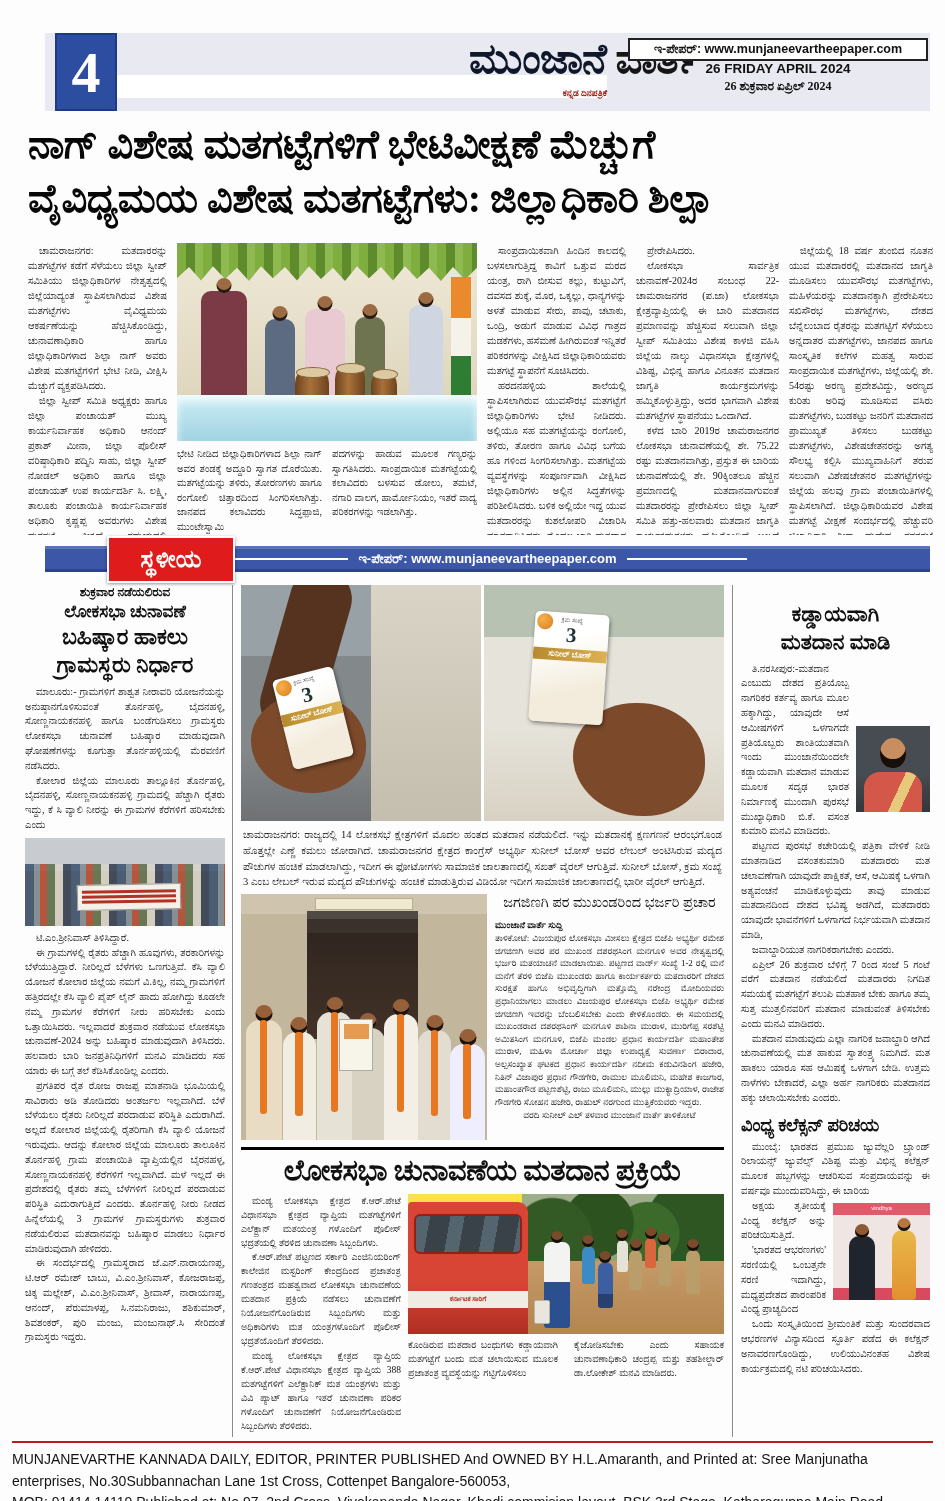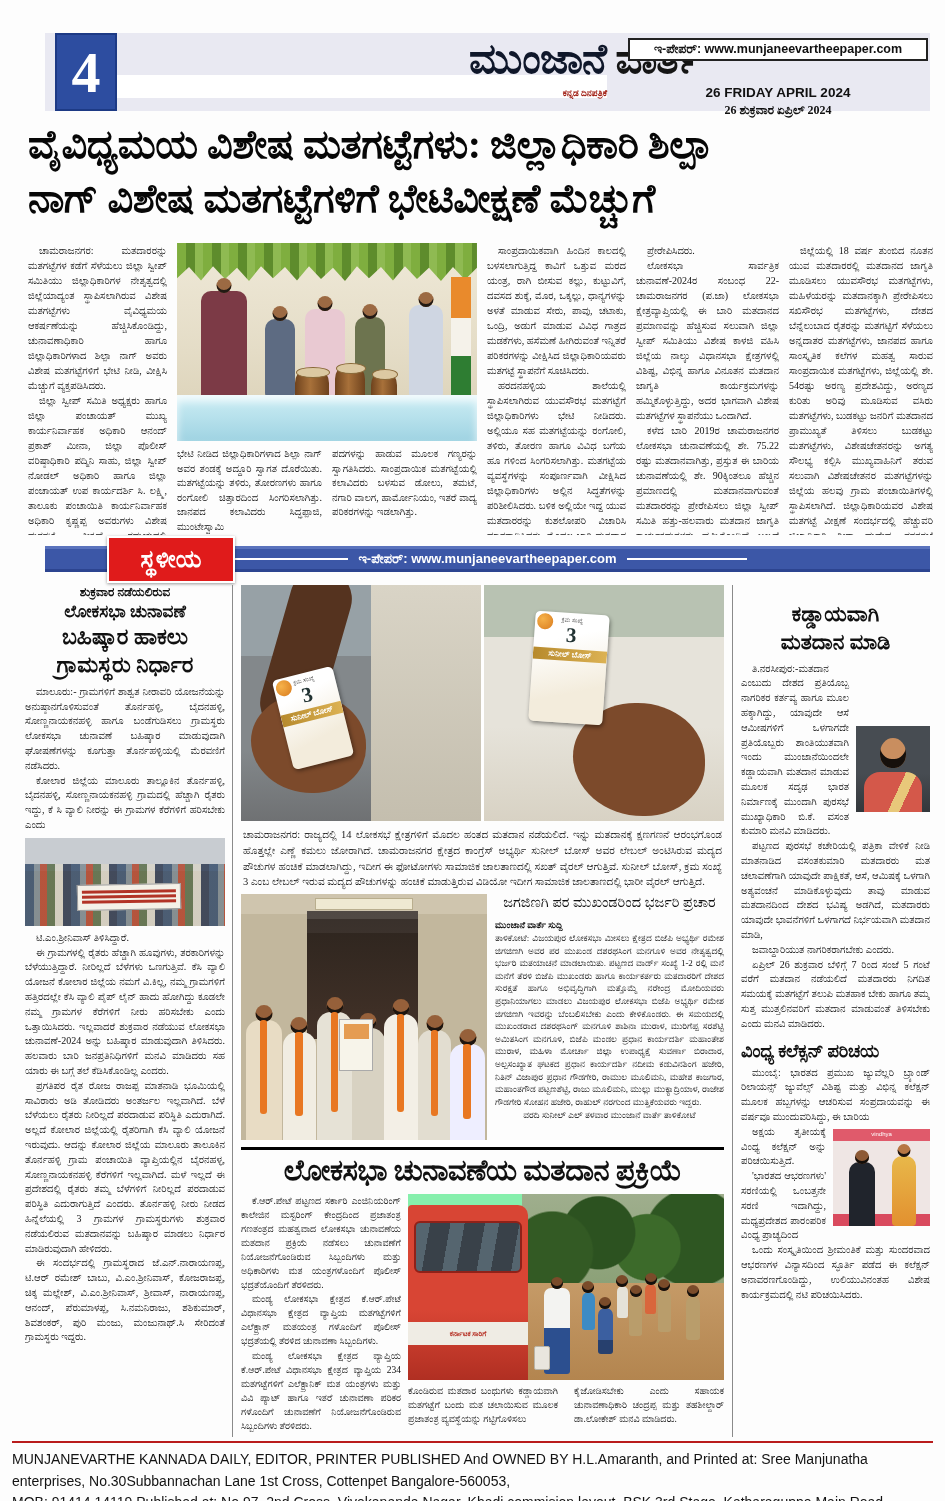--- a/index.html
+++ b/index.html
@@ -14,21 +14,21 @@
              border:2px solid #1d3a85; color:#fff; font-family:"Liberation Serif",serif; font-weight:bold;
              font-size:58px; display:flex; align-items:center; justify-content:center; }
   .masthead { position:absolute; left:340px; top:0; width:400px; text-align:center; }
   .masthead .main { font-size:42px; font-weight:bold; letter-spacing:-1px; line-height:1.25; }
   .masthead .red { color:#0f172a; }
   .masthead .blk { color:#151515; }
   .masthead .sub { font-size:9px; font-weight:bold; color:#a01c12; margin-top:2px; }
   .infobox { position:absolute; right:2px; top:5px; width:300px; text-align:center; }
   .epaper-box { border:2px solid #222; background:#fff; padding:2px 5px; font-size:12.5px; font-weight:bold;
                 font-family:"Liberation Sans",sans-serif; white-space:nowrap; }
-  .date-en { font-size:13.5px; font-weight:bold; font-family:"Liberation Sans",sans-serif; margin-top:24px; }
+  .date-en { font-size:13.5px; font-weight:bold; font-family:"Liberation Sans",sans-serif; margin-top:0; }
   .date-kn { font-size:12px; font-weight:bold; margin-top:3px; }
 
   
   .lead-hl { position:absolute; top:118px; left:28px; width:905px; font-weight:bold; color:#070707;
              font-size:40px; line-height:1.35; letter-spacing:-0.5px; }
 
   
   .lead-body { position:absolute; top:243px; left:28px; width:905px; height:292px; display:flex; gap:10px;
                font-size:10px; line-height:1.5; text-align:justify; overflow:hidden; }
   .lead-body p { text-indent:11px; }
@@ -125,21 +125,21 @@
   .ph-bjp .door { position:absolute; left:27%; top:7%; width:45%; height:52%; background:linear-gradient(180deg,#2c241e,#433228);
                   box-shadow:inset 0 8px 0 rgba(255,255,255,.12), inset 0 22px 0 rgba(255,255,255,.06); }
   .ph-bjp .sign { position:absolute; left:30%; top:1.5%; width:40%; height:5%; background:#efe9d2; border:1px solid #b9ae8e; }
   .bp { position:absolute; bottom:0; border-radius:14px 14px 0 0; }
   .bp::before { content:""; position:absolute; top:-15px; left:50%; transform:translateX(-50%); width:17px; height:17px;
                 border-radius:50%; background:#96603a; box-shadow:0 -4px 0 #1d150f inset; }
   .scarf { position:absolute; top:0; left:38%; width:22%; height:78%; background:#e87722; border-radius:3px; }
   .calendar { position:absolute; background:#f7f4ea; border:1px solid #aaa; }
   .calendar::before { content:""; position:absolute; top:8%; left:10%; width:80%; height:30%; background:#e0862c; opacity:.8; }
 
-  .ph-bus { height:186px; background:#86efac; }
+  .ph-bus { height:140px; background:#fde047; }
   .ph-bus .trees { position:absolute; right:0; top:0; width:64%; height:52%;
                    background:radial-gradient(circle at 15% 60%, #335a24 0 22%, transparent 23%),
                               radial-gradient(circle at 38% 40%, #2c5220 0 26%, transparent 27%),
                               radial-gradient(circle at 62% 55%, #3c6a2a 0 24%, transparent 25%),
                               radial-gradient(circle at 85% 45%, #2e5622 0 27%, transparent 28%),
                               linear-gradient(180deg,#9fae8d,#8aa076); }
   .ph-bus .ground { position:absolute; right:0; bottom:0; width:64%; height:52%; background:linear-gradient(180deg,#c59a67,#b3854f); }
   .bus { position:absolute; left:0; top:6%; width:38%; height:94%; background:linear-gradient(180deg,#d84534 0 60%,#b02f22 100%); border-radius:4px 10px 0 0; }
   .bus .win { position:absolute; top:9%; left:5%; right:5%; height:30%; border-radius:6px;
               background:repeating-linear-gradient(100deg,#55656f 0 14px,#394149 14px 34px); border:2px solid #8f2119; }
@@ -189,22 +189,22 @@
       <div class="sub">ಕನ್ನಡ ದಿನಪತ್ರಿಕೆ</div>
     </div>
     <div class="infobox">
       <div class="epaper-box">ಇ-ಪೇಪರ್: www.munjaneevartheepaper.com</div>
       <div class="date-en">26 FRIDAY APRIL 2024</div>
       <div class="date-kn">26 ಶುಕ್ರವಾರ ಏಪ್ರಿಲ್ 2024</div>
     </div>
   </div>
 
   <div class="lead-hl">
+    <div>ನಾಗ್ ವಿಶೇಷ ಮತಗಟ್ಟೆಗಳಿಗೆ ಭೇಟಿವೀಕ್ಷಣೆ ಮೆಚ್ಚುಗೆ</div>
     <div>ವೈವಿಧ್ಯಮಯ ವಿಶೇಷ ಮತಗಟ್ಟೆಗಳು: ಜಿಲ್ಲಾಧಿಕಾರಿ ಶಿಲ್ಪಾ</div>
-    <div>ನಾಗ್ ವಿಶೇಷ ಮತಗಟ್ಟೆಗಳಿಗೆ ಭೇಟಿವೀಕ್ಷಣೆ ಮೆಚ್ಚುಗೆ</div>
   </div>
 
   <div class="lead-body">
     <div class="colA">
       <p>ಚಾಮರಾಜನಗರ: ಮತದಾರರನ್ನು ಮತಗಟ್ಟೆಗಳ ಕಡೆಗೆ ಸೆಳೆಯಲು ಜಿಲ್ಲಾ ಸ್ವೀಪ್ ಸಮಿತಿಯು ಜಿಲ್ಲಾಧಿಕಾರಿಗಳ ನೇತೃತ್ವದಲ್ಲಿ ಜಿಲ್ಲೆಯಾದ್ಯಂತ ಸ್ಥಾಪಿಸಲಾಗಿರುವ ವಿಶೇಷ ಮತಗಟ್ಟೆಗಳು ವೈವಿಧ್ಯಮಯ ಆಕರ್ಷಣೆಯನ್ನು ಹೆಚ್ಚಿಸಿಕೊಂಡಿದ್ದು, ಚುನಾವಣಾಧಿಕಾರಿ ಹಾಗೂ ಜಿಲ್ಲಾಧಿಕಾರಿಗಳಾದ ಶಿಲ್ಪಾ ನಾಗ್ ಅವರು ವಿಶೇಷ ಮತಗಟ್ಟೆಗಳಿಗೆ ಭೇಟಿ ನೀಡಿ, ವೀಕ್ಷಿಸಿ ಮೆಚ್ಚುಗೆ ವ್ಯಕ್ತಪಡಿಸಿದರು.</p>
       <p>ಜಿಲ್ಲಾ ಸ್ವೀಪ್ ಸಮಿತಿ ಅಧ್ಯಕ್ಷರು ಹಾಗೂ ಜಿಲ್ಲಾ ಪಂಚಾಯತ್ ಮುಖ್ಯ ಕಾರ್ಯನಿರ್ವಾಹಕ ಅಧಿಕಾರಿ ಆನಂದ್ ಪ್ರಕಾಶ್ ಮೀನಾ, ಜಿಲ್ಲಾ ಪೊಲೀಸ್ ವರಿಷ್ಠಾಧಿಕಾರಿ ಪದ್ಮಿನಿ ಸಾಹು, ಜಿಲ್ಲಾ ಸ್ವೀಪ್ ನೋಡಲ್ ಅಧಿಕಾರಿ ಹಾಗೂ ಜಿಲ್ಲಾ ಪಂಚಾಯತ್ ಉಪ ಕಾರ್ಯದರ್ಶಿ ಸಿ. ಲಕ್ಷ್ಮಿ, ತಾಲೂಕು ಪಂಚಾಯಿತಿ ಕಾರ್ಯನಿರ್ವಾಹಕ ಅಧಿಕಾರಿ ಕೃಷ್ಣಪ್ಪ ಅವರುಗಳು ವಿಶೇಷ ಮತಗಟ್ಟೆ ವೀಕ್ಷಣೆ ಸಮಯದಲ್ಲಿ ಜಿಲ್ಲಾಧಿಕಾರಿಗಳಿಗೆ ಸಾಥ್ ನೀಡಿದರು.</p>
 
     </div>
     <div class="photoblock">
       <div class="photo ph-top">
@@ -327,23 +327,23 @@
           <p>ತಾಳಿಕೋಟೆ: ವಿಜಯಪುರ ಲೋಕಸ‍ಭಾ ಮೀಸಲು ಕ್ಷೇತ್ರದ ಬಿಜೆಪಿ ಅಭ್ಯರ್ಥಿ ರಮೇಶ ಜಿಗಜಿಣಗಿ ಅವರ ಪರ ಮುಖಂಡ ದಶರಥಸಿಂಗ ಮನಗೂಳಿ ಅವರ ನೇತೃತ್ವದಲ್ಲಿ ಭರ್ಜರಿ ಮತಯಾಚನೆ ಮಾಡಲಾಯಿತು. ಪಟ್ಟಣದ ವಾರ್ಡ್ ಸಂಖ್ಯೆ 1-2 ರಲ್ಲಿ ಮನೆ ಮನೆಗೆ ತೆರಳಿ ಬಿಜೆಪಿ ಮುಖಂಡರು ಹಾಗೂ ಕಾರ್ಯಕರ್ತರು ಮತದಾರರಿಗೆ ದೇಶದ ಸುರಕ್ಷತೆ ಹಾಗೂ ಅಭಿವೃದ್ಧಿಗಾಗಿ ಮತ್ತೊಮ್ಮೆ ನರೇಂದ್ರ ಮೋದಿಯವರು ಪ್ರಧಾನಿಯಾಗಲು ಮಾಡಲು ವಿಜಯಪುರ ಲೋಕಸಭಾ ಬಿಜೆಪಿ ಅಭ್ಯರ್ಥಿ ರಮೇಶ ಜಿಗಜಿಣಗಿ ಇವರನ್ನು ಬೆಂಬಲಿಸಬೇಕು ಎಂದು ಕೇಳಿಕೊಂಡರು. ಈ ಸಮಯದಲ್ಲಿ ಮುಖಂಡರಾದ ದಶರಥಸಿಂಗ್ ಮನಗೂಳಿ ಶಾಶಿನಾ ಮುರಾಳ, ಮುರಿಗೆಪ್ಪ ಸರಶೆಟ್ಟಿ ಅಮಿತಸಿಂಗ ಮನಗೂಳಿ, ಬಿಜೆಪಿ ಮಂಡಲ ಪ್ರಧಾನ ಕಾರ್ಯದರ್ಶಿ ಮಹಾಂತೇಶ ಮುರಾಳ, ಮಹಿಳಾ ಮೋರ್ಚಾ ಜಿಲ್ಲಾ ಉಪಾಧ್ಯಕ್ಷೆ ಸುವರ್ಣಾ ಬಿರಾದಾರ, ಅಲ್ಪಸಂಖ್ಯಾತ ಘಟಕದ ಪ್ರಧಾನ ಕಾರ್ಯದರ್ಶಿ ನದೀಮ ಕಡುವಿನಶಿಂಗ ಹಜೇರಿ, ನಿತಿನ್ ವಿಜಾಪುರ ಪ್ರಧಾನ ಗೌಡಗೇರಿ, ರಾಮುಲ ಮೂಲಿಮನಿ, ಮಹೇಶ ಕಾಜಗಾರ, ಮಹಾಂತಗೌಡ ಪಟ್ಟಣಶೆಟ್ಟಿ, ರಾಜು ಮೂಲಿಮನಿ, ಮುಲ್ಲು ಮುಕ್ಯಾದ್ರಿಯಾಳ, ರಾಜೇಶ ಗೌಡಗೇರಿ ಸೋಹನ ಹಜೇರಿ, ರಾಹುಲ್ ನರಗುಂದ ಮುತ್ತಿಕೆಯವರು ಇದ್ದರು.</p>
           <div class="jig-sign">ವರದಿ ಸುನೀಲ್ ಎಲ್ ತಳವಾರ ಮುಂಜಾನೆ ವಾರ್ತೆ ತಾಳಿಕೋಟೆ</div>
         </div>
       </div>
 
       <div class="midrule"></div>
       <div class="poll-hl">ಲೋಕಸಭಾ ಚುನಾವಣೆಯ ಮತದಾನ ಪ್ರಕ್ರಿಯೆ</div>
 
       <div class="poll-row">
         <div class="poll-text">
+          <p>ಮಂಡ್ಯ ಲೋಕಸಭಾ ಕ್ಷೇತ್ರದ ಕೆ.ಆರ್.ಪೇಟೆ ವಿಧಾನಸಭಾ ಕ್ಷೇತ್ರದ ವ್ಯಾಪ್ತಿಯ ಮತಗಟ್ಟೆಗಳಿಗೆ ಎಲೆಕ್ಟ್ರಾನ್ ಮತಯಂತ್ರ ಗಳೊಂದಿಗೆ ಪೊಲೀಸ್ ಭದ್ರತೆಯಲ್ಲಿ ತೆರಳಿದ ಚುನಾವಣಾ ಸಿಬ್ಬಂದಿಗಳು.</p>
           <p>ಕೆ.ಆರ್.ಪೇಟೆ ಪಟ್ಟಣದ ಸರ್ಕಾರಿ ಎಂಜಿನಿಯರಿಂಗ್ ಕಾಲೇಜಿನ ಮಸ್ಟರಿಂಗ್ ಕೇಂದ್ರದಿಂದ ಪ್ರಜಾತಂತ್ರ ಗಣತಂತ್ರದ ಮಹತ್ವವಾದ ಲೋಕಸಭಾ ಚುನಾವಣೆಯ ಮತದಾನ ಪ್ರಕ್ರಿಯೆ ನಡೆಸಲು ಚುನಾವಣೆಗೆ ನಿಯೋಜನೆಗೊಂಡಿರುವ ಸಿಬ್ಬಂದಿಗಳು ಮತ್ತು ಅಧಿಕಾರಿಗಳು ಮತ ಯಂತ್ರಗಳೊಂದಿಗೆ ಪೊಲೀಸ್ ಭದ್ರತೆಯೊಂದಿಗೆ ತೆರಳಿದರು.</p>
-          <p>ಮಂಡ್ಯ ಲೋಕಸಭಾ ಕ್ಷೇತ್ರದ ಕೆ.ಆರ್.ಪೇಟೆ ವಿಧಾನಸಭಾ ಕ್ಷೇತ್ರದ ವ್ಯಾಪ್ತಿಯ ಮತಗಟ್ಟೆಗಳಿಗೆ ಎಲೆಕ್ಟ್ರಾನ್ ಮತಯಂತ್ರ ಗಳೊಂದಿಗೆ ಪೊಲೀಸ್ ಭದ್ರತೆಯಲ್ಲಿ ತೆರಳಿದ ಚುನಾವಣಾ ಸಿಬ್ಬಂದಿಗಳು.</p>
-          <p>ಮಂಡ್ಯ ಲೋಕಸಭಾ ಕ್ಷೇತ್ರದ ವ್ಯಾಪ್ತಿಯ ಕೆ.ಆರ್.ಪೇಟೆ ವಿಧಾನಸಭಾ ಕ್ಷೇತ್ರದ ವ್ಯಾಪ್ತಿಯ 234 ಮತಗಟ್ಟೆಗಳಿಗೆ ಎಲೆಕ್ಟ್ರಾನಿಕ್ ಮತ ಯಂತ್ರಗಳು ಮತ್ತು ವಿವಿ ಪ್ಯಾಟ್ ಹಾಗೂ ಇತರೆ ಚುನಾವಣಾ ಪರಿಕರ ಗಳೊಂದಿಗೆ ಚುನಾವಣೆಗೆ ನಿಯೋಜನೆಗೊಂಡಿರುವ ಸಿಬ್ಬಂದಿಗಳು ತೆರಳಿದರು.</p>
+          <p>ಮಂಡ್ಯ ಲೋಕಸಭಾ ಕ್ಷೇತ್ರದ ವ್ಯಾಪ್ತಿಯ ಕೆ.ಆರ್.ಪೇಟೆ ವಿಧಾನಸಭಾ ಕ್ಷೇತ್ರದ ವ್ಯಾಪ್ತಿಯ 388 ಮತಗಟ್ಟೆಗಳಿಗೆ ಎಲೆಕ್ಟ್ರಾನಿಕ್ ಮತ ಯಂತ್ರಗಳು ಮತ್ತು ವಿವಿ ಪ್ಯಾಟ್ ಹಾಗೂ ಇತರೆ ಚುನಾವಣಾ ಪರಿಕರ ಗಳೊಂದಿಗೆ ಚುನಾವಣೆಗೆ ನಿಯೋಜನೆಗೊಂಡಿರುವ ಸಿಬ್ಬಂದಿಗಳು ತೆರಳಿದರು.</p>
 
         </div>
         <div class="poll-photo-col">
           <div class="photo ph-bus">
             <div class="trees"></div>
             <div class="ground"></div>
             <div class="bus">
               <div class="win"></div>
               <div class="stripe">
                   <span>ಕರ್ನಾಟಕ ಸಾರಿಗೆ</span>
@@ -374,20 +374,21 @@
       </div>
       <div>
         <div class="portrait">
           <div class="head"></div>
           <div class="body"></div>
         </div>
         <p>ತಿ.ನರಸೀಪುರ:-ಮತದಾನ ಎಂಬುದು ದೇಶದ ಪ್ರತಿಯೊಬ್ಬ ನಾಗರಿಕರ ಕರ್ತವ್ಯ ಹಾಗೂ ಮೂಲ ಹಕ್ಕಾಗಿದ್ದು, ಯಾವುದೇ ಆಸೆ ಆಮೀಷಗಳಿಗೆ ಒಳಗಾಗದೇ ಪ್ರತಿಯೊಬ್ಬರು ಶಾಂತಿಯುತವಾಗಿ ಇಂದು ಮುಂಜಾನೆಯಿಂದಲೇ ಕಡ್ಡಾಯವಾಗಿ ಮತದಾನ ಮಾಡುವ ಮೂಲಕ ಸದೃಢ ಭಾರತ ನಿರ್ಮಾಣಕ್ಕೆ ಮುಂದಾಗಿ ಪುರಸಭೆ ಮುಖ್ಯಾಧಿಕಾರಿ ಬಿ.ಕೆ. ವಸಂತ ಕುಮಾರಿ ಮನವಿ ಮಾಡಿದರು.</p>
         <p>ಪಟ್ಟಣದ ಪುರಸಭೆ ಕಚೇರಿಯಲ್ಲಿ ಪತ್ರಿಕಾ ವೇಳಿಕೆ ನೀಡಿ ಮಾತನಾಡಿದ ವಸಂತಕುಮಾರಿ ಮತದಾರರು ಮತ ಚಲಾವಣೆಗಾಗಿ ಯಾವುದೇ ಪಾಕ್ಷಿಕತೆ, ಆಸೆ, ಆಮಿಷಕ್ಕೆ ಒಳಗಾಗಿ ಅತ್ಯವಂಚನೆ ಮಾಡಿಕೊಳ್ಳುವುದು ತಾವು ಮಾಡುವ ಮತದಾನದಿಂದ ದೇಶದ ಭವಿಷ್ಯ ಅಡಗಿದೆ, ಮತದಾರರು ಯಾವುದೇ ಭಾವನೆಗಳಿಗೆ ಒಳಗಾಗದೆ ನಿರ್ಭಯವಾಗಿ ಮತದಾನ ಮಾಡಿ,</p>
         <p>ಜವಾಬ್ದಾರಿಯುತ ನಾಗರಿಕರಾಗಬೇಕು ಎಂದರು.</p>
         <p>ಏಪ್ರಿಲ್ 26 ಶುಕ್ರವಾರ ಬೆಳಿಗ್ಗೆ 7 ರಿಂದ ಸಂಜೆ 5 ಗಂಟೆ ವರೆಗೆ ಮತದಾನ ನಡೆಯಲಿದೆ ಮತದಾರರು ನಿಗದಿತ ಸಮಯಕ್ಕೆ ಮತಗಟ್ಟೆಗೆ ತಲುಪಿ ಮತಹಾಕ ಬೇಕು ಹಾಗೂ ತಮ್ಮ ಸುತ್ತ ಮುತ್ತಲಿನವರಿಗೆ ಮತದಾನ ಮಾಡುವಂತೆ ತಿಳಿಸಬೇಕು ಎಂದು ಮನವಿ ಮಾಡಿದರು.</p>
+        <p>ಮತದಾನ ಮಾಡುವುದು ಎಲ್ಲಾ ನಾಗರಿಕ ಜವಾಬ್ದಾರಿ ಆಗಿದೆ ಚುನಾವಣೆಯಲ್ಲಿ ಮತ ಹಾಕುವ ಸ್ವಾತಂತ್ರ್ಯ ನಿಮಗಿದೆ. ಮತ ಹಾಕಲು ಯಾರೂ ಸಹ ಆಮಿಷಕ್ಕೆ ಒಳಗಾಗ ಬೇಡಿ. ಉತ್ತಮ ನಾಳೆಗಳು ಬೇಕಾದರೆ, ಎಲ್ಲಾ ಅರ್ಹ ನಾಗರಿಕರು ಮತದಾನದ ಹಕ್ಕು ಚಲಾಯಿಸಬೇಕು ಎಂದರು.</p>
       </div>
 
       <div class="vin-hl">ವಿಂಧ್ಯ ಕಲೆಕ್ಸನ್ ಪರಿಚಯ</div>
       <div>
         <p>ಮುಂಬೈ: ಭಾರತದ ಪ್ರಮುಖ ಜ್ಯುವೆಲ್ಲರಿ ಬ್ರ್ಯಾಂಡ್ ರಿಲಾಯನ್ಸ್ ಜ್ಯುವೆಲ್ಸ್ ವಿಶಿಷ್ಟ ಮತ್ತು ವಿಭಿನ್ನ ಕಲೆಕ್ಷನ್ ಮೂಲಕ ಹಬ್ಬಗಳನ್ನು ಆಚರಿಸುವ ಸಂಪ್ರದಾಯವನ್ನು ಈ ವರ್ಷವೂ ಮುಂದುವರಿಸಿದ್ದು, ಈ ಬಾರಿಯ</p>
         <div class="ph-event">
           <div class="brand">vindhya</div>
           <div class="man"></div>
           <div class="woman"></div>
         </div>

